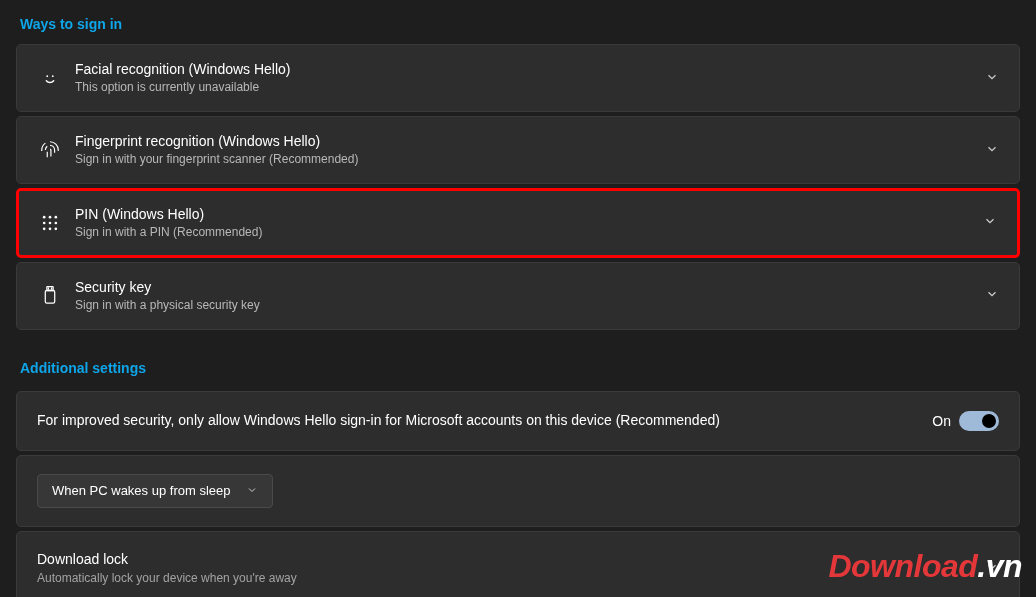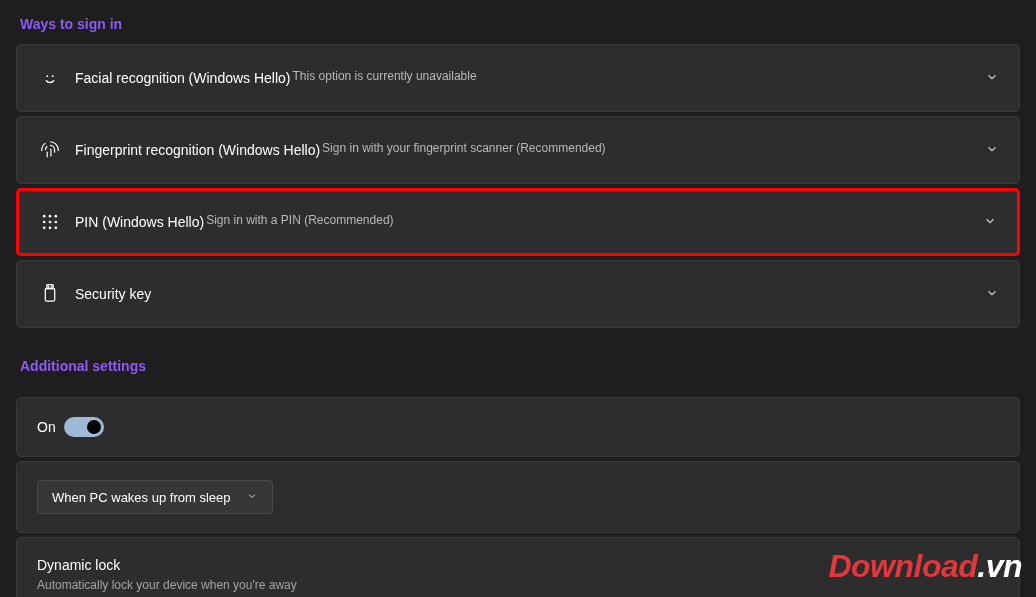--- a/index.html
+++ b/index.html
@@ -13,26 +13,26 @@
     font-family: "Segoe UI", -apple-system, sans-serif;
     font-size: 14px;
     width: 1036px;
     height: 597px;
     overflow: hidden;
     padding: 12px 16px 0 16px;
   }
   .section-header {
     font-size: 14px;
     font-weight: 600;
-    color: #8b5cf6;
+    color: #0ea5e9;
     margin: 4px 4px 12px 4px;
   }
   .section-header.additional {
     margin-top: 30px;
-    margin-bottom: 23px;
+    margin-bottom: 15px;
   }
   .option-card {
     background: #2d2d2d;
     border: 1px solid #3a3a3a;
     border-radius: 5px;
     display: flex;
     align-items: center;
     padding: 14px 20px 14px 14px;
     margin-bottom: 4px;
     cursor: pointer;
@@ -47,21 +47,21 @@
     height: 28px;
     display: flex;
     align-items: center;
     justify-content: center;
     flex-shrink: 0;
     margin-right: 6px;
   }
   .option-text {
     flex: 1;
     display: flex;
-    flex-direction: row;
+    flex-direction: column;
     gap: 2px;
   }
   .option-title {
     font-size: 14px;
     color: #ffffff;
     line-height: 1.3;
   }
   .option-subtitle {
     font-size: 12px;
     color: #b8b8b8;
@@ -235,31 +235,33 @@
   <span class="option-icon">
     <svg width="20" height="22" viewBox="0 0 24 28" fill="none" stroke="#ffffff" stroke-width="1.6">
       <rect x="8" y="2" width="8" height="5" rx="0.5"></rect>
       <rect x="6" y="7" width="12" height="16" rx="2"></rect>
       <line x1="10" y1="3" x2="10" y2="6"></line>
       <line x1="14" y1="3" x2="14" y2="6"></line>
     </svg>
   </span>
   <div class="option-text">
     <div class="option-title">Security key</div>
+    <div class="option-subtitle">Sign in with a physical security key</div>
   </div>
   <span class="chevron">
     <svg width="14" height="14" viewBox="0 0 24 24" fill="none" stroke="currentColor" stroke-width="2">
         <polyline points="6 9 12 15 18 9"></polyline>
       </svg>
   </span>
 </div>
 
 <div class="section-header additional">Additional settings</div>
 
 <div class="setting-card">
+  <div class="setting-label">For improved security, only allow Windows Hello sign-in for Microsoft accounts on this device (Recommended)</div>
   <div class="toggle-wrap">
     <span class="toggle-label">On</span>
     <div class="toggle">
       <div class="toggle-knob"></div>
     </div>
   </div>
 </div>
 
 <div class="setting-card">
   <div class="select-box">
@@ -267,21 +269,21 @@
     <span class="select-chevron">
       <svg width="12" height="12" viewBox="0 0 24 24" fill="none" stroke="currentColor" stroke-width="2">
           <polyline points="6 9 12 15 18 9"></polyline>
         </svg>
     </span>
   </div>
 </div>
 
 <div class="setting-card" style="cursor:pointer;">
   <div class="setting-text-col">
-    <div class="setting-label">Dynamic lock</div>
+    <div class="setting-label">Download lock</div>
     <div class="setting-sub">Automatically lock your device when you're away</div>
   </div>
   <span class="chevron">
     <svg width="14" height="14" viewBox="0 0 24 24" fill="none" stroke="currentColor" stroke-width="2">
         <polyline points="6 9 12 15 18 9"></polyline>
       </svg>
   </span>
 </div>
 
 <div class="watermark">

